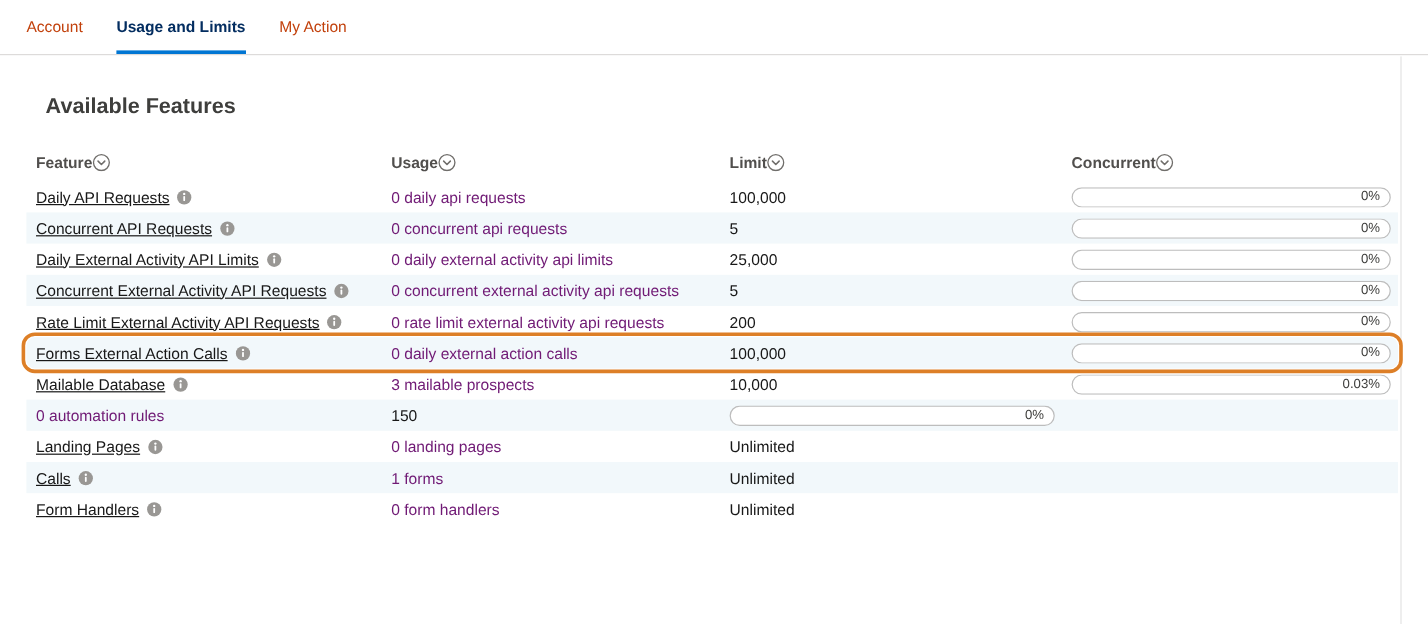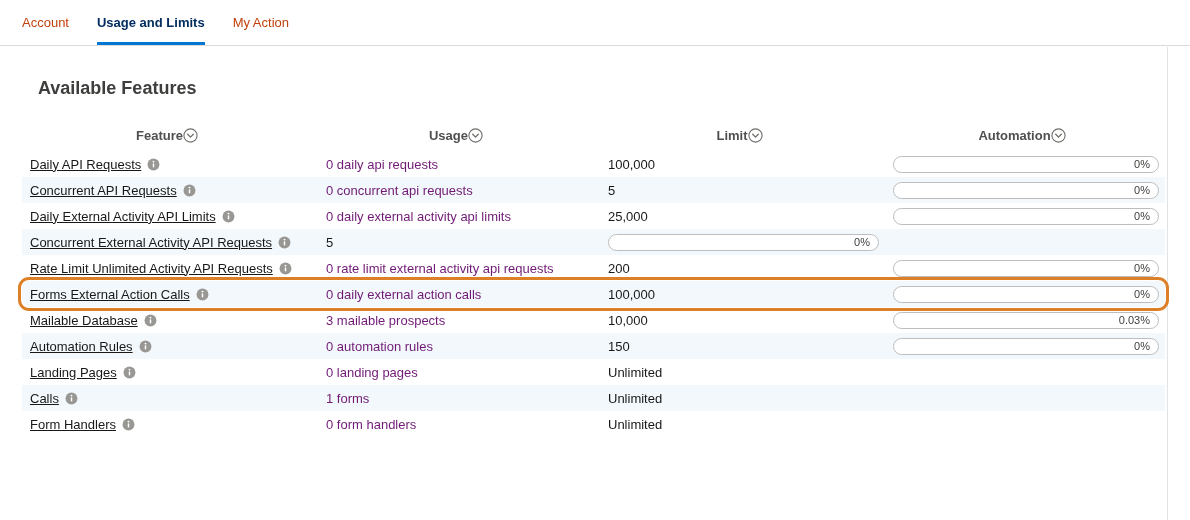--- a/index.html
+++ b/index.html
@@ -55,21 +55,21 @@
   }
   .thead {
     height: 32px;
     font-size: 13px;
     font-weight: 700;
     color: #514f4d;
   }
   .hcell {
     display: flex;
     align-items: center;
-    justify-content: center;
+    justify-content: flex-start;
     padding: 0 14px 0 8px;
     height: 100%;
   }
   .filter-btn {
     width: 15px; height: 15px;
     display: inline-flex;
     cursor: pointer;
     flex: 0 0 auto;
   }
   .filter-btn svg { width: 100%; height: 100%; }
@@ -165,21 +165,21 @@
     <div class="hcell">
       <span>Limit</span>
       <span class="filter-btn">
         <svg viewBox="0 0 15 15">
             <circle cx="7.5" cy="7.5" r="6.6" fill="none" stroke="#706e6b" stroke-width="1.1"></circle>
             <path d="M4.7 6.3l2.8 2.8 2.8-2.8" fill="none" stroke="#706e6b" stroke-width="1.3" stroke-linecap="round" stroke-linejoin="round"></path>
           </svg>
       </span>
     </div>
     <div class="hcell">
-      <span>Automation</span>
+      <span>Concurrent</span>
       <span class="filter-btn">
         <svg viewBox="0 0 15 15">
             <circle cx="7.5" cy="7.5" r="6.6" fill="none" stroke="#706e6b" stroke-width="1.1"></circle>
             <path d="M4.7 6.3l2.8 2.8 2.8-2.8" fill="none" stroke="#706e6b" stroke-width="1.3" stroke-linecap="round" stroke-linejoin="round"></path>
           </svg>
       </span>
     </div>
   </div>
 
   <div class="tbody">
@@ -257,31 +257,34 @@
       <span>Concurrent External Activity API Requests</span>
       <span class="info-icon">
         <svg viewBox="0 0 14 14">
               <circle cx="7" cy="7" r="6.4" fill="#999794"></circle>
               <circle cx="7" cy="3.9" r="1.05" fill="#ffffff"></circle>
               <rect x="6.2" y="5.7" width="1.6" height="4.6" rx="0.8" fill="#ffffff"></rect>
             </svg>
       </span>
     </div>
     <div class="cell">
+      <a class="usage-link">0 concurrent external activity api requests</a>
+    </div>
+    <div class="cell">
       <span>5</span>
     </div>
     <div class="cell util-cell">
       <span class="util-pill">
         <span>0%</span>
       </span>
     </div>
   </div>
       <div class="trow">
     <div class="cell feature-cell">
-      <span>Rate Limit Unlimited Activity API Requests</span>
+      <span>Rate Limit External Activity API Requests</span>
       <span class="info-icon">
         <svg viewBox="0 0 14 14">
               <circle cx="7" cy="7" r="6.4" fill="#999794"></circle>
               <circle cx="7" cy="3.9" r="1.05" fill="#ffffff"></circle>
               <rect x="6.2" y="5.7" width="1.6" height="4.6" rx="0.8" fill="#ffffff"></rect>
             </svg>
       </span>
     </div>
     <div class="cell">
       <a class="usage-link">0 rate limit external activity api requests</a>
@@ -335,30 +338,20 @@
     <div class="cell">
       <span>10,000</span>
     </div>
     <div class="cell util-cell">
       <span class="util-pill">
         <span>0.03%</span>
       </span>
     </div>
   </div>
       <div class="trow">
-    <div class="cell feature-cell">
-      <span>Automation Rules</span>
-      <span class="info-icon">
-        <svg viewBox="0 0 14 14">
-              <circle cx="7" cy="7" r="6.4" fill="#999794"></circle>
-              <circle cx="7" cy="3.9" r="1.05" fill="#ffffff"></circle>
-              <rect x="6.2" y="5.7" width="1.6" height="4.6" rx="0.8" fill="#ffffff"></rect>
-            </svg>
-      </span>
-    </div>
     <div class="cell">
       <a class="usage-link">0 automation rules</a>
     </div>
     <div class="cell">
       <span>150</span>
     </div>
     <div class="cell util-cell">
       <span class="util-pill">
         <span>0%</span>
       </span>

